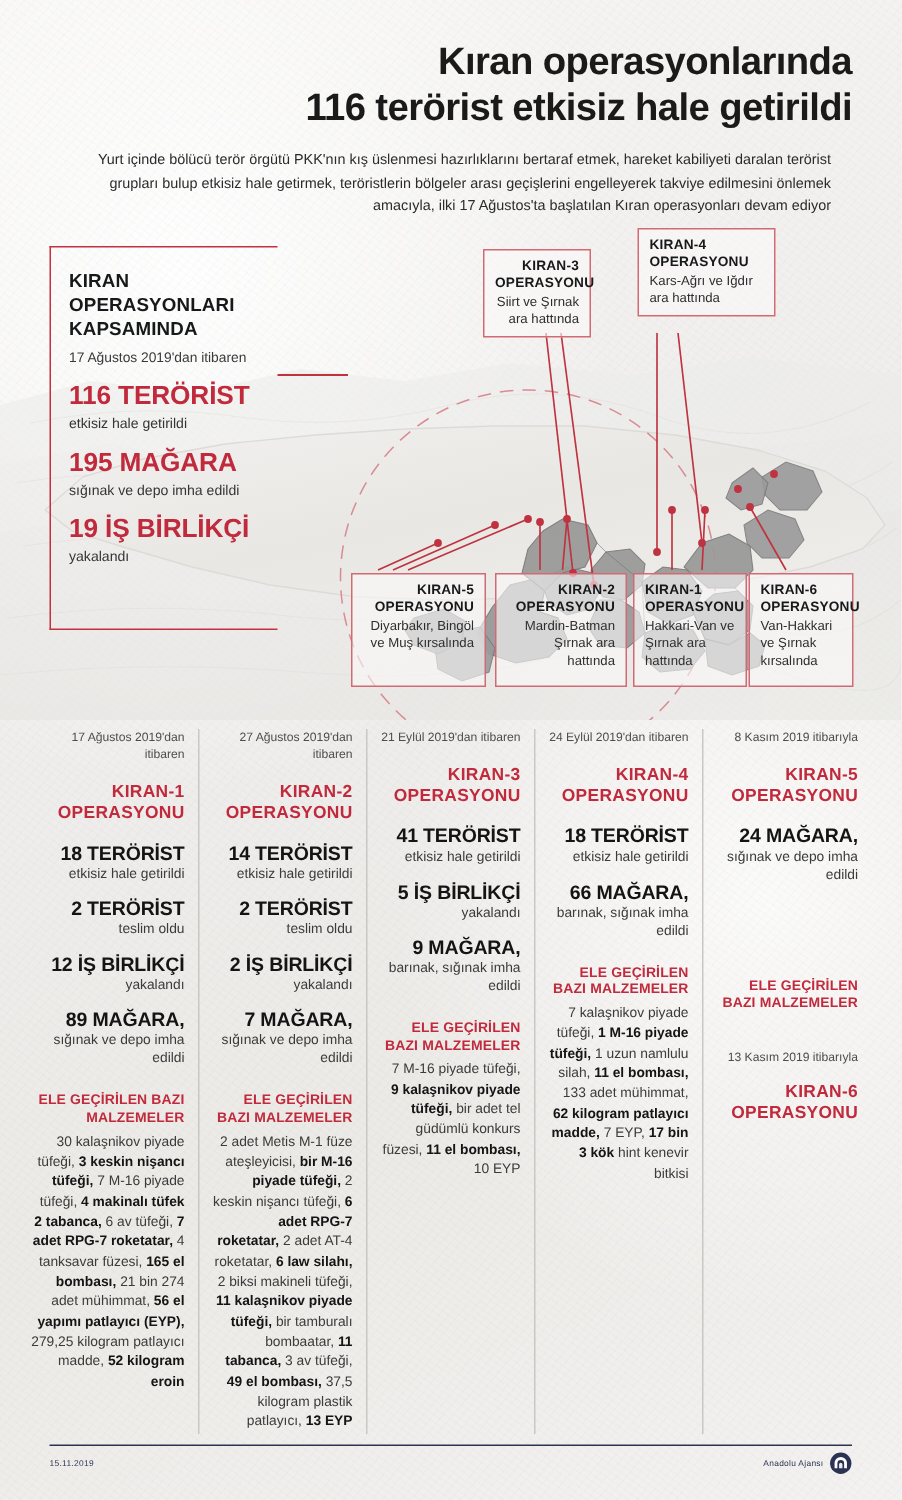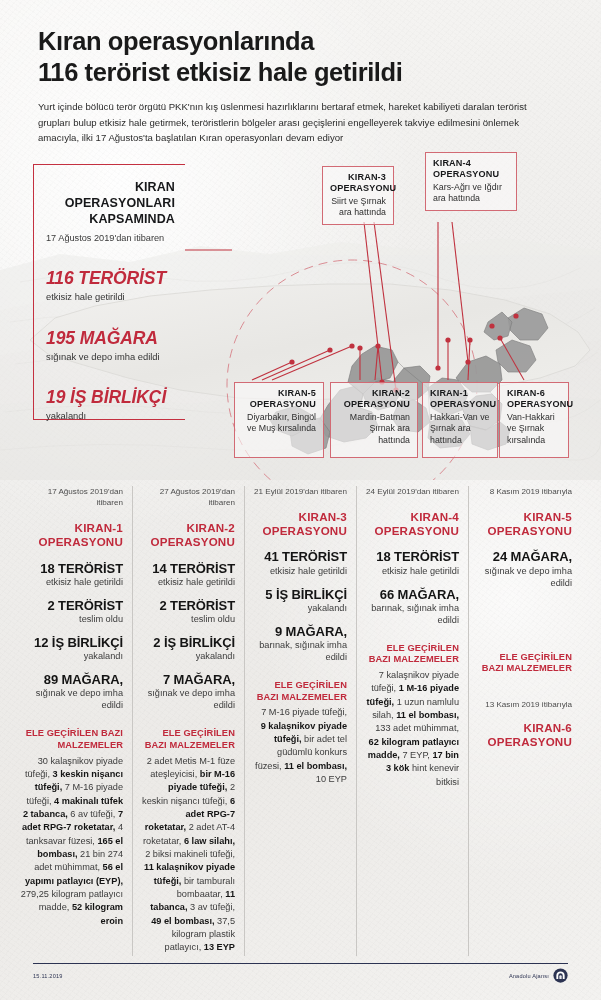--- a/index.html
+++ b/index.html
@@ -21,21 +21,21 @@
   #page::before {
     content: "";
     position: absolute; inset: 0;
     background-image:
       repeating-linear-gradient(35deg, rgba(0,0,0,0.012) 0 1px, rgba(255,255,255,0) 1px 4px),
       repeating-linear-gradient(-50deg, rgba(0,0,0,0.010) 0 1px, rgba(255,255,255,0) 1px 5px);
     pointer-events: none;
   }
 
   
-  .header { position: absolute; left: 38px; top: 26px; width: 530px; }
+  .header { position: absolute; left: 38px; top: 26px; width: 530px; text-align: right; }
   .title {
     font-size: 25.5px; font-weight: bold; color: #1a1a1a;
     line-height: 1.22; letter-spacing: -0.4px;
   }
   .deck {
     margin-top: 11px;
     font-size: 9.6px; color: #2b2b2b; line-height: 1.62;
     width: 516px;
   }
 
@@ -47,28 +47,28 @@
   .statbox {
     position: absolute; left: 33px; top: 14px; width: 152px;
     border-left: 1.4px solid #c43040;
     border-top: 1.4px solid #c43040;
     border-bottom: 1.4px solid #c43040;
     padding: 14px 10px 14px 12px;
     height: 256px;
   }
   .statbox .hdr {
     font-size: 12.5px; font-weight: bold; color: #17181a;
-    line-height: 1.28; letter-spacing: 0.1px; text-align: right;
+    line-height: 1.28; letter-spacing: 0.1px;
   }
   .statbox .sub {
     font-size: 9.2px; color: #3a3a3a; line-height: 1.35; margin-top: 5px;
   }
   .statbox .big {
     font-size: 17.5px; font-weight: bold; color: #c02a3c;
-    margin-top: 24px; letter-spacing: -0.1px; font-style: italic;
+    margin-top: 9px; letter-spacing: -0.1px;
   }
   .statbox .cap {
     font-size: 9.4px; color: #343434; line-height: 1.33; margin-top: 2px;
   }
 
   
   .callout {
     position: absolute;
     border: 1.2px solid #d26a74;
     background: rgba(250,249,248,0.62);

